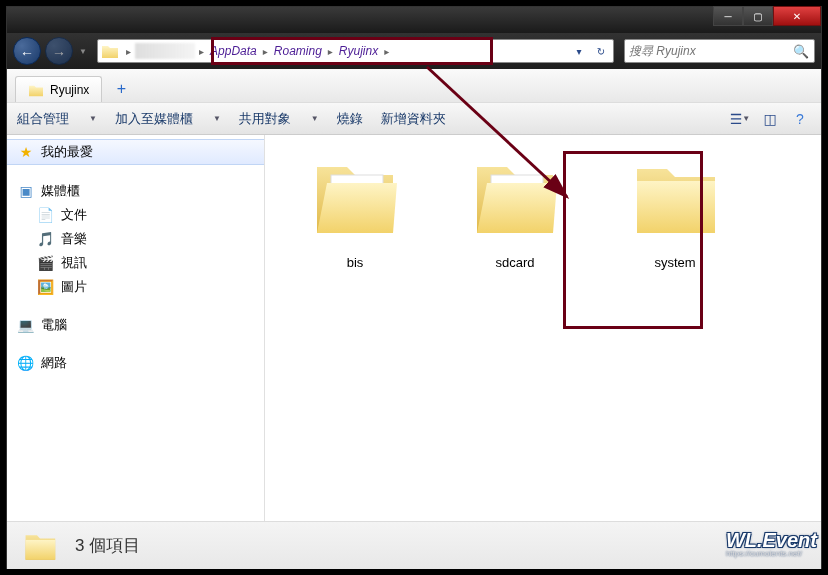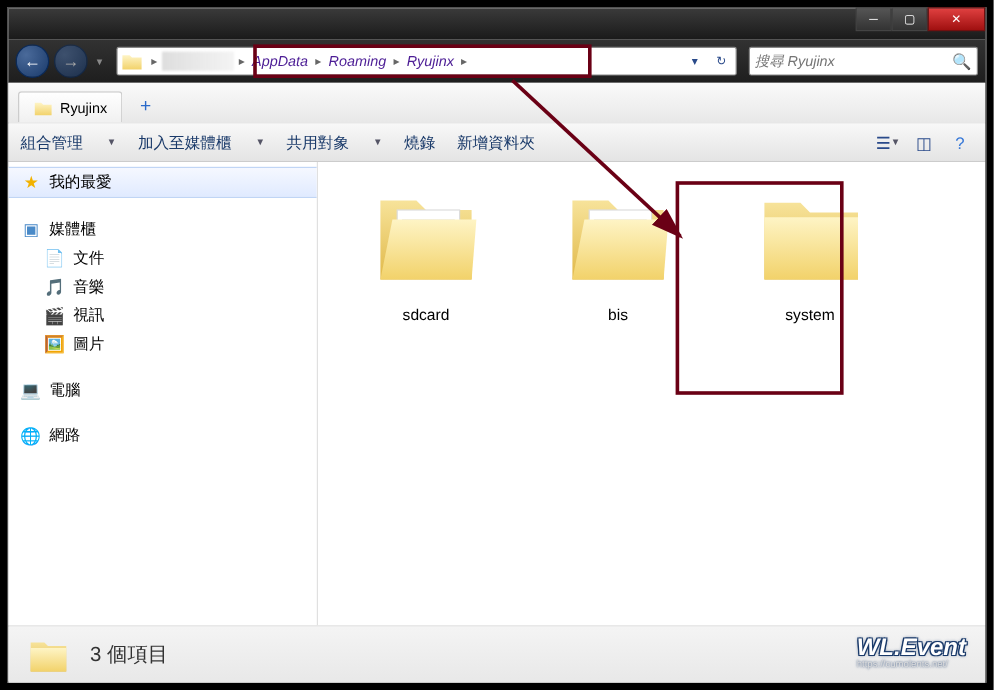--- a/index.html
+++ b/index.html
@@ -58,21 +58,21 @@
   .status-text { font-size: 17px; color: #333; }
   
   
   .fld-back { fill: url(#gfb); }
   .fld-front { fill: url(#gff); }
   
   
   .hl-box { position: absolute; border: 3px solid #6a0015; pointer-events: none; }
   .arrow-svg { position: absolute; pointer-events: none; }
   
-  .watermark { position: absolute; right: 16px; bottom: 10px; font-family: "Comic Sans MS", cursive; font-size: 20px; color: #fff; text-shadow: 0 0 3px #1a3a6a, 1px 1px 0 #1a3a6a, -1px -1px 0 #1a3a6a, 1px -1px 0 #1a3a6a, -1px 1px 0 #1a3a6a; font-style: italic; font-weight: bold; line-height: 1; }
+  .watermark { position: absolute; right: 4px; bottom: 10px; font-family: "Comic Sans MS", cursive; font-size: 20px; color: #fff; text-shadow: 0 0 3px #1a3a6a, 1px 1px 0 #1a3a6a, -1px -1px 0 #1a3a6a, 1px -1px 0 #1a3a6a, -1px 1px 0 #1a3a6a; font-style: italic; font-weight: bold; line-height: 1; }
   .watermark small { display: block; font-size: 8px; font-style: normal; font-weight: normal; color: #ddd; text-shadow: 0 0 2px #1a3a6a; }
   
   .addr-obscure { width: 60px; height: 16px; background: linear-gradient(90deg, rgba(200,200,200,0.6), rgba(200,200,200,0.2)); filter: blur(1px); }
 </style>
 </head>
 <body>
 
 <svg width="0" height="0" style="position:absolute">
   <defs>
     <linearGradient id="gfb" x1="0" y1="0" x2="0" y2="1">
@@ -223,32 +223,32 @@
     <div class="content">
       <div class="folder-item">
         <svg class="folder-ico" viewBox="0 0 100 100">
           <path d="M12 20 h30 l8 8 h38 v58 h-76 z" class="fld-back"></path>
           <rect x="26" y="28" width="52" height="54" fill="#fff" stroke="#ddd"></rect>
           <rect x="30" y="36" width="44" height="3" fill="#ccc"></rect>
             <rect x="30" y="44" width="44" height="3" fill="#ccc"></rect>
             <rect x="30" y="52" width="44" height="3" fill="#ccc"></rect>
           <path d="M12 86 L22 36 h70 L88 86 z" class="fld-front"></path>
         </svg>
-        <span class="folder-label">sdcard</span>
+        <span class="folder-label">bis</span>
       </div>
       <div class="folder-item">
         <svg class="folder-ico" viewBox="0 0 100 100">
           <path d="M12 20 h30 l8 8 h38 v58 h-76 z" class="fld-back"></path>
           <rect x="26" y="28" width="52" height="54" fill="#fff" stroke="#ddd"></rect>
           <rect x="30" y="36" width="44" height="3" fill="#ccc"></rect>
             <rect x="30" y="44" width="44" height="3" fill="#ccc"></rect>
             <rect x="30" y="52" width="44" height="3" fill="#ccc"></rect>
           <path d="M12 86 L22 36 h70 L88 86 z" class="fld-front"></path>
         </svg>
-        <span class="folder-label">bis</span>
+        <span class="folder-label">sdcard</span>
       </div>
       <div class="folder-item">
         <svg class="folder-ico" viewBox="0 0 100 100">
           <path d="M12 22 h30 l8 8 h40 v56 h-78 z" class="fld-back"></path>
           <path d="M12 86 V34 h78 v52 z" class="fld-front"></path>
         </svg>
         <span class="folder-label">system</span>
       </div>
     </div>
   </div>

